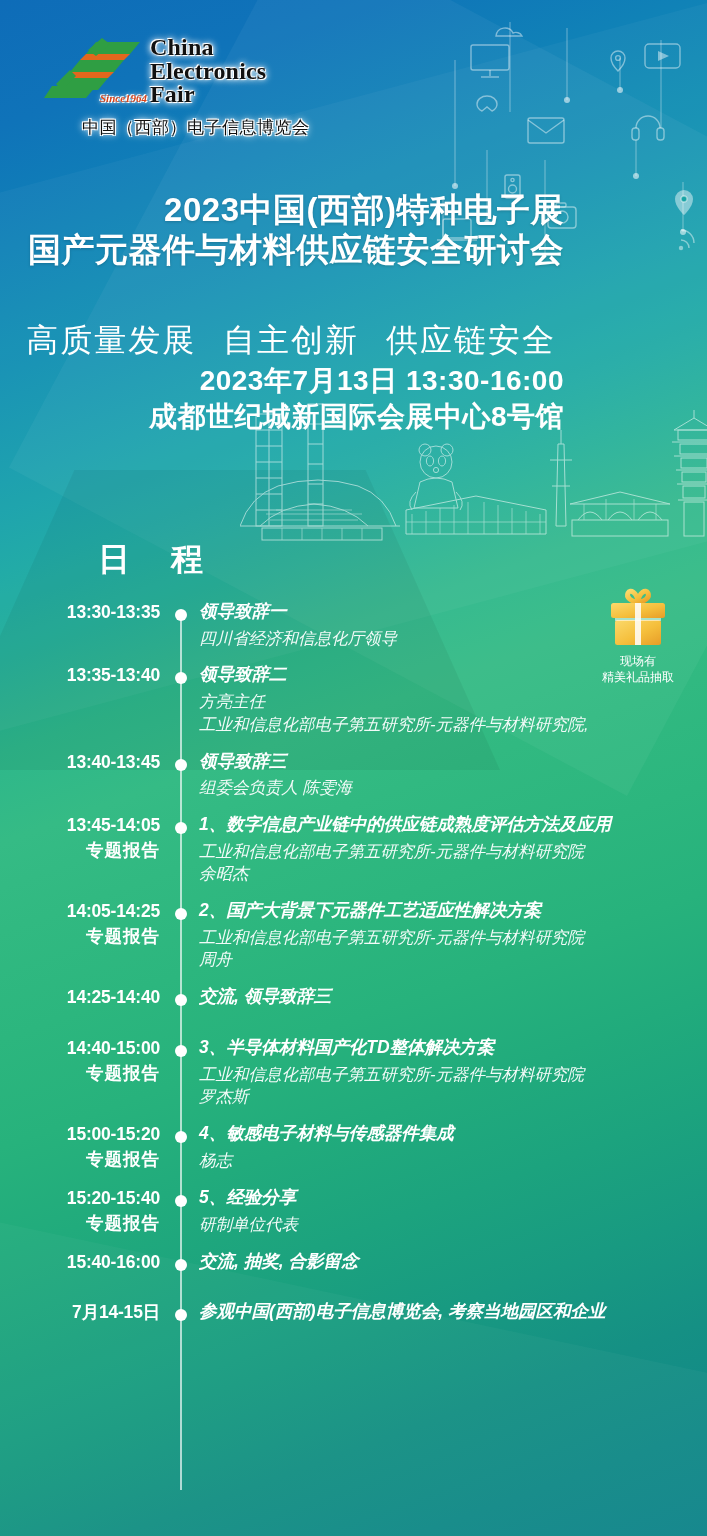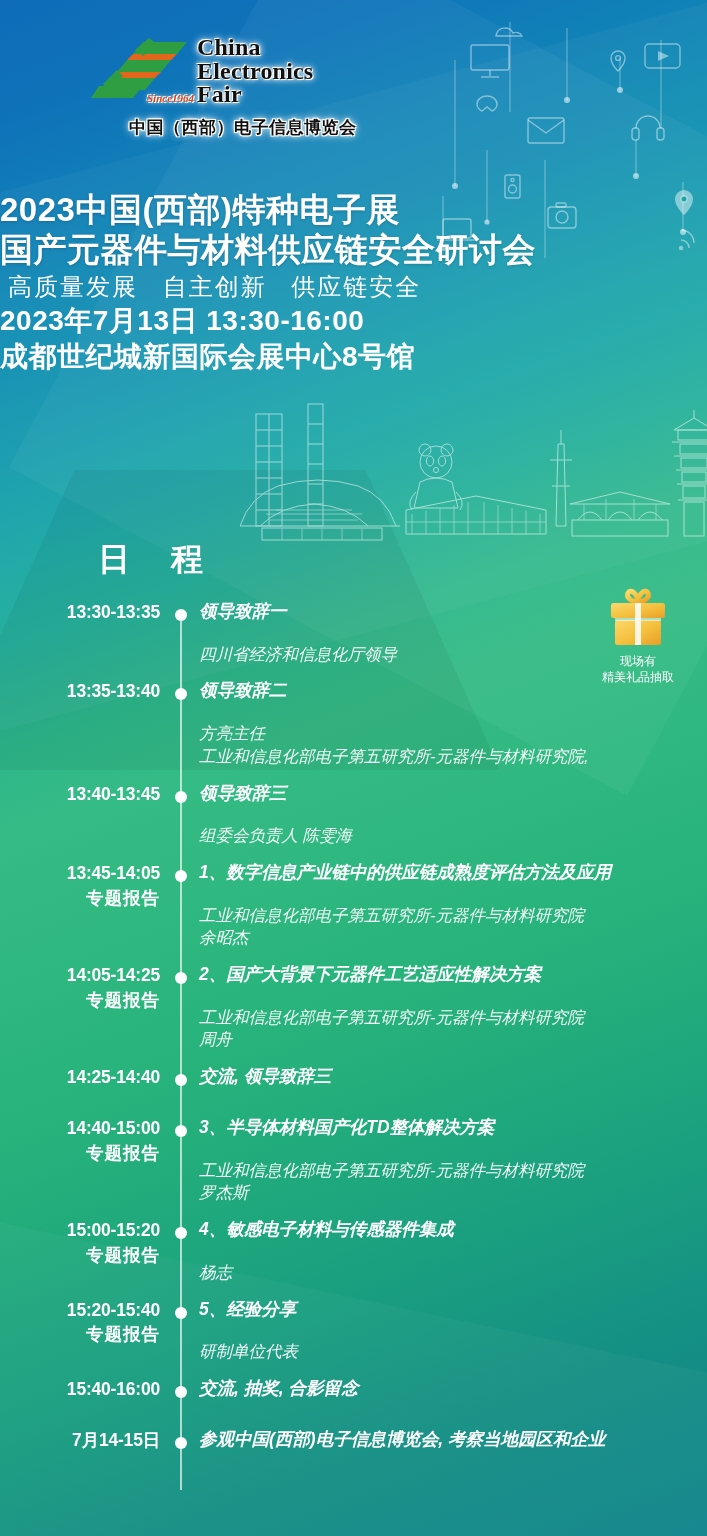--- a/index.html
+++ b/index.html
@@ -56,50 +56,50 @@
     transform: rotate(12deg); transform-origin: top left;
   }
 
   
   #deco { position: absolute; top: 0; left: 0; width: 707px; height: 320px; }
 
   
   #skyline { position: absolute; top: 400px; left: 240px; width: 470px; height: 152px; opacity: .55; }
 
   
-  .logo-wrap { position: absolute; top: 36px; left: 44px; width: 252px; height: 110px; margin-left: 47px; }
+  .logo-wrap { position: absolute; top: 36px; left: 44px; width: 252px; height: 110px; }
   .logo-row { display: flex; align-items: flex-start; }
   .logo-mark { width: 100px; height: 74px; flex: none; }
   .logo-words {
     margin-left: 6px; color: #111; font-weight: bold; line-height: 0.98;
     font-size: 24px; font-family: "Liberation Serif", serif; letter-spacing: .2px;
     text-shadow: 0 0 3px #fff, 0 0 6px #fff, 0 0 9px #fff, 1px 1px 0 #fff, -1px -1px 0 #fff;
   }
   .logo-since {
     position: absolute; left: 56px; top: 56px;
     color: #d8451c; font-style: italic; font-weight: bold; font-size: 11px;
     font-family: "Liberation Serif", serif;
     text-shadow: 0 0 3px #fff, 0 0 6px #fff, 1px 1px 0 #fff, -1px -1px 0 #fff;
   }
   .logo-cn {
-    margin-top: 6px; color: #101010; font-weight: bold; font-size: 17px;
+    margin-top: 6px; color: #101010; font-weight: normal; font-size: 17px;
     letter-spacing: .5px; white-space: nowrap;
     text-shadow: 0 0 3px #fff, 0 0 6px #fff, 0 0 10px #fff, 1px 1px 0 #fff, -1px -1px 0 #fff, 1px -1px 0 #fff, -1px 1px 0 #fff;
     padding-left: 38px;
   }
 
   
-  .hero { position: absolute; top: 190px; left: 0; width: 564px; text-align: left; }
+  .hero { position: absolute; top: 190px; left: 0; width: 564px; text-align: right; }
   .hero-title {
     color: #fff; font-weight: bold; font-size: 33px; line-height: 1.22;
     letter-spacing: .5px; white-space: nowrap;
     text-shadow: 0 1px 3px rgba(0,0,0,.18);
   }
   .hero-slogan {
-    color: #fff; font-size: 24px; letter-spacing: 2px;
+    margin-top: 48px; color: #fff; font-size: 32px; letter-spacing: 2px;
     font-weight: 400; white-space: nowrap;
   }
   .hero-slogan span { margin: 0 8px; }
   .hero-when {
     color: #fff; font-weight: bold; font-size: 28px;
     letter-spacing: .5px; line-height: 1.32; white-space: nowrap;
   }
 
   
   .agenda-head {
@@ -134,21 +134,21 @@
   .dot {
     position: absolute; left: 175px; top: 9px;
     width: 12px; height: 12px; border-radius: 50%; background: #fff;
   }
   .row .body { margin-left: 39px; flex: 1; padding-right: 14px; font-style: italic; }
   .row .ttl {
     color: #fff; font-weight: bold; font-size: 17.5px; line-height: 1.35;
   }
   .row .desc {
     color: #f2fbf8; font-weight: 400; font-size: 16.5px; line-height: 1.38;
-    margin-top: 19px;
+    margin-top: 3px;
   }
   .row.no-desc { margin-bottom: 26px; }
 </style>
 </head>
 <body>
 
 <div id="poster">
 
   <div class="facet facet-a"></div>
   <div class="facet facet-b"></div>

